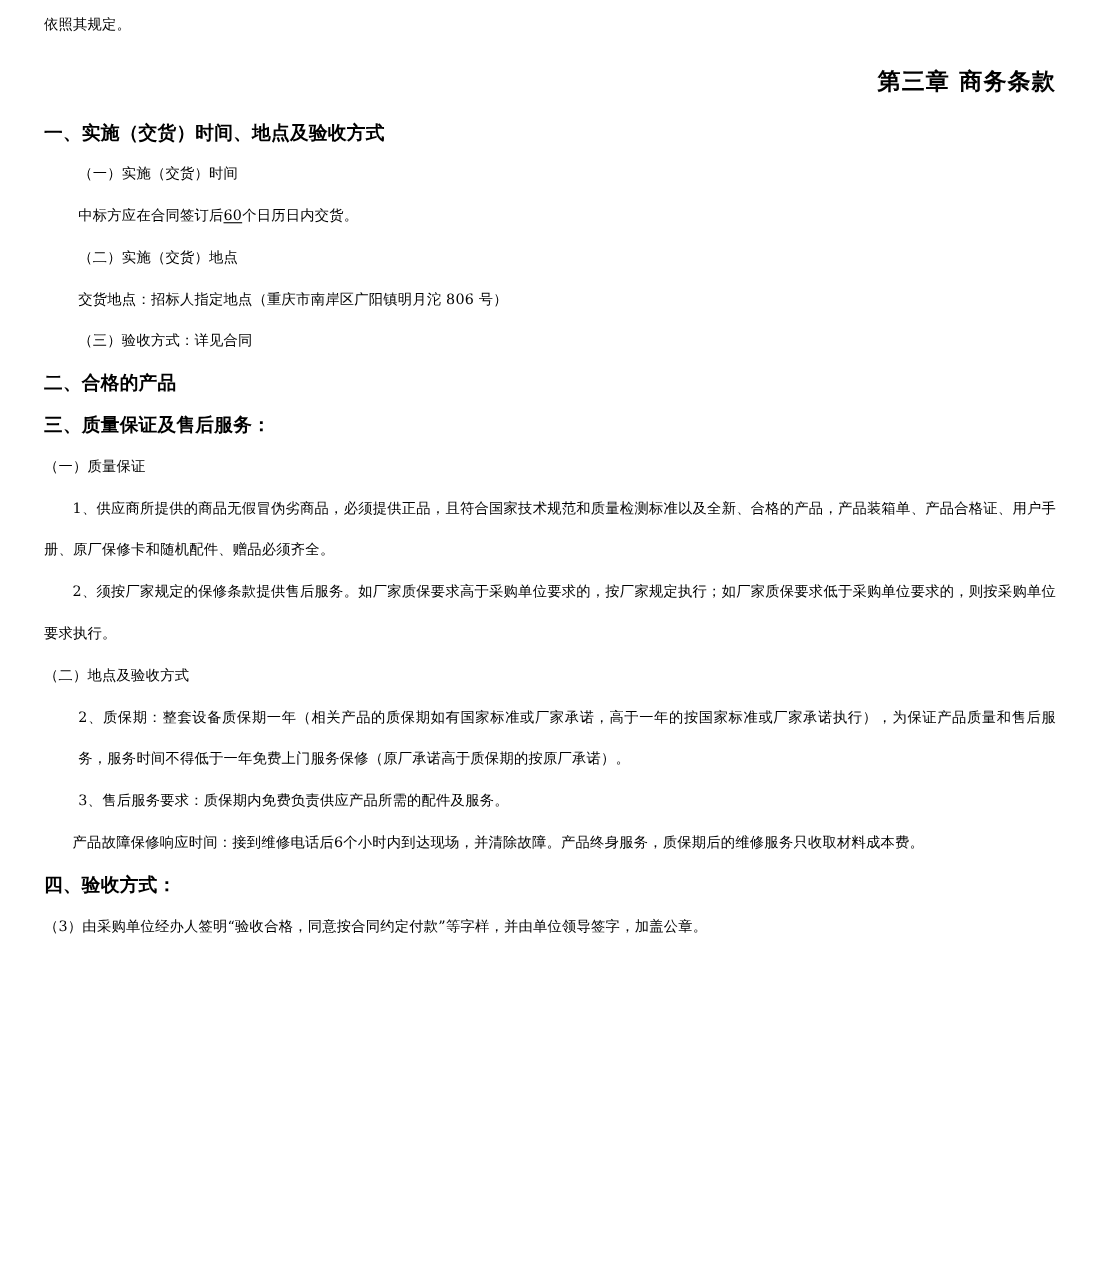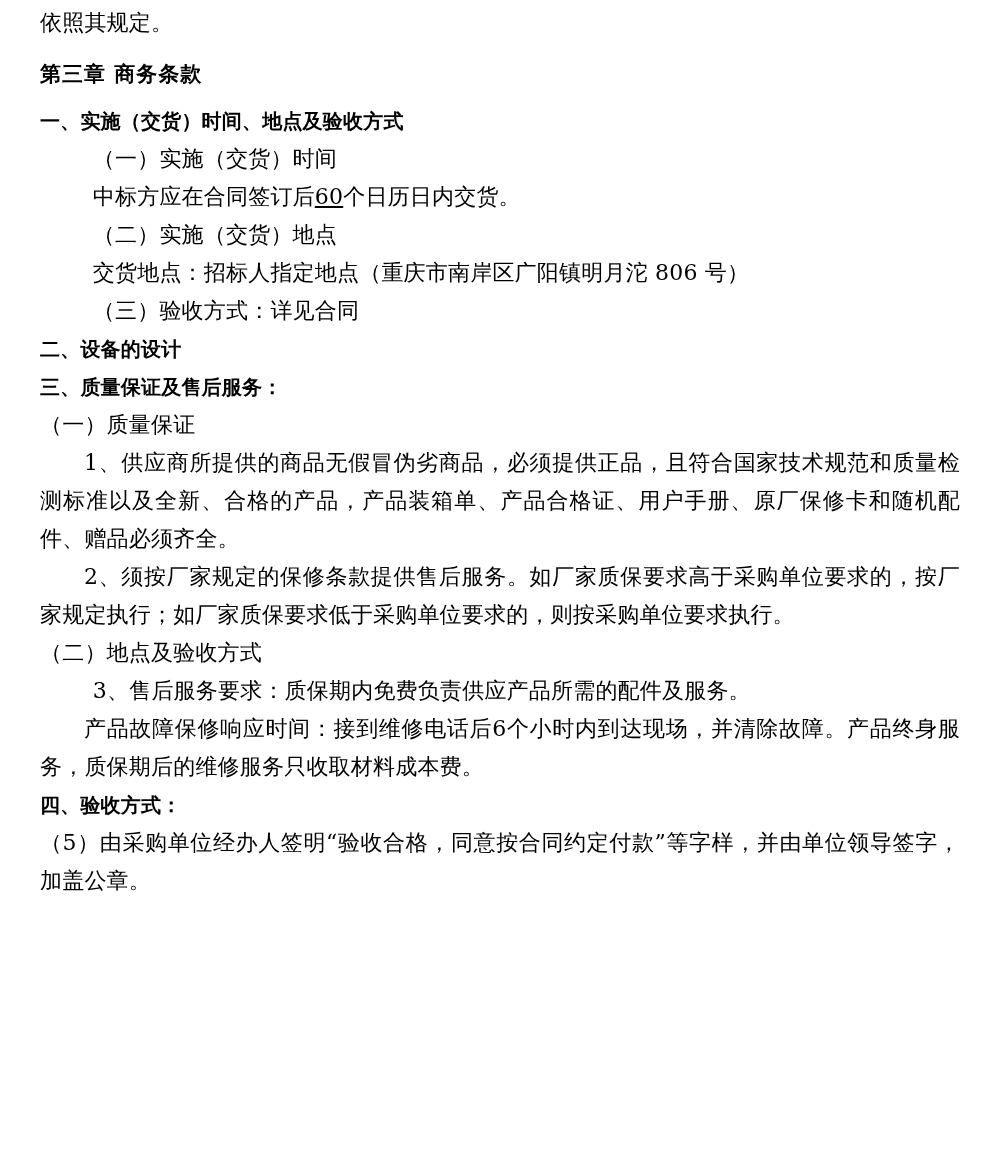--- a/index.html
+++ b/index.html
@@ -20,38 +20,38 @@
     height: 1154px;
     padding: 0;
     box-sizing: border-box;
   }
   .content {
     padding: 6px 40px 0 40px;
   }
   p {
     margin: 0;
     padding: 0;
-    font-size: 22px;
+    font-size: 13px;
     line-height: 38px;
     letter-spacing: 0.2px;
     text-align: justify;
     text-justify: inter-ideograph;
   }
   .chapter-title {
-    text-align: left;
+    text-align: right;
     font-weight: bold;
     font-size: 21px;
     line-height: 44px;
     margin-top: 12px;
     margin-bottom: 6px;
     letter-spacing: 1px;
   }
   .heading {
     font-weight: bold;
-    font-size: 20px;
+    font-size: 17px;
     line-height: 38px;
   }
   .indent-1 { text-indent: 2em; }
   .indent-half { padding-left: 2.4em; text-indent: 0; }
   .no-indent { text-indent: 0; }
   .uline {
     text-decoration: underline;
     text-underline-offset: 2px;
   }
   .first-line {
@@ -68,27 +68,28 @@
 
     <p class="chapter-title">第三章  商务条款</p>
 
     <p class="heading no-indent">一、实施（交货）时间、地点及验收方式</p>
     <p class="indent-half">（一）实施（交货）时间</p>
     <p class="indent-half"><span>中标方应在合同签订后</span><span class="uline">60</span><span>个日历日内交货。</span></p>
     <p class="indent-half">（二）实施（交货）地点</p>
     <p class="indent-half">交货地点：招标人指定地点（重庆市南岸区广阳镇明月沱 806 号）</p>
     <p class="indent-half">（三）验收方式：详见合同</p>
 
-    <p class="heading no-indent">二、设备的设计</p>
+    <p class="heading no-indent">二、合格的产品</p>
 
     <p class="heading no-indent">三、质量保证及售后服务：</p>
     <p class="no-indent">（一）质量保证</p>
     <p class="indent-1">1、供应商所提供的商品无假冒伪劣商品，必须提供正品，且符合国家技术规范和质量检测标准以及全新、合格的产品，产品装箱单、产品合格证、用户手册、原厂保修卡和随机配件、赠品必须齐全。</p>
     <p class="indent-1">2、须按厂家规定的保修条款提供售后服务。如厂家质保要求高于采购单位要求的，按厂家规定执行；如厂家质保要求低于采购单位要求的，则按采购单位要求执行。</p>
     <p class="no-indent">（二）地点及验收方式</p>
+    <p class="indent-half">2、质保期：整套设备质保期一年（相关产品的质保期如有国家标准或厂家承诺，高于一年的按国家标准或厂家承诺执行），为保证产品质量和售后服务，服务时间不得低于一年免费上门服务保修（原厂承诺高于质保期的按原厂承诺）。</p>
     <p class="indent-half">3、售后服务要求：质保期内免费负责供应产品所需的配件及服务。</p>
     <p class="indent-1">产品故障保修响应时间：接到维修电话后6个小时内到达现场，并清除故障。产品终身服务，质保期后的维修服务只收取材料成本费。</p>
 
     <p class="heading no-indent">四、验收方式：</p>
-    <p class="no-indent">（5）由采购单位经办人签明“验收合格，同意按合同约定付款”等字样，并由单位领导签字，加盖公章。</p>
+    <p class="no-indent">（3）由采购单位经办人签明“验收合格，同意按合同约定付款”等字样，并由单位领导签字，加盖公章。</p>
 
   </div>
 </div>
 
 </body></html>

